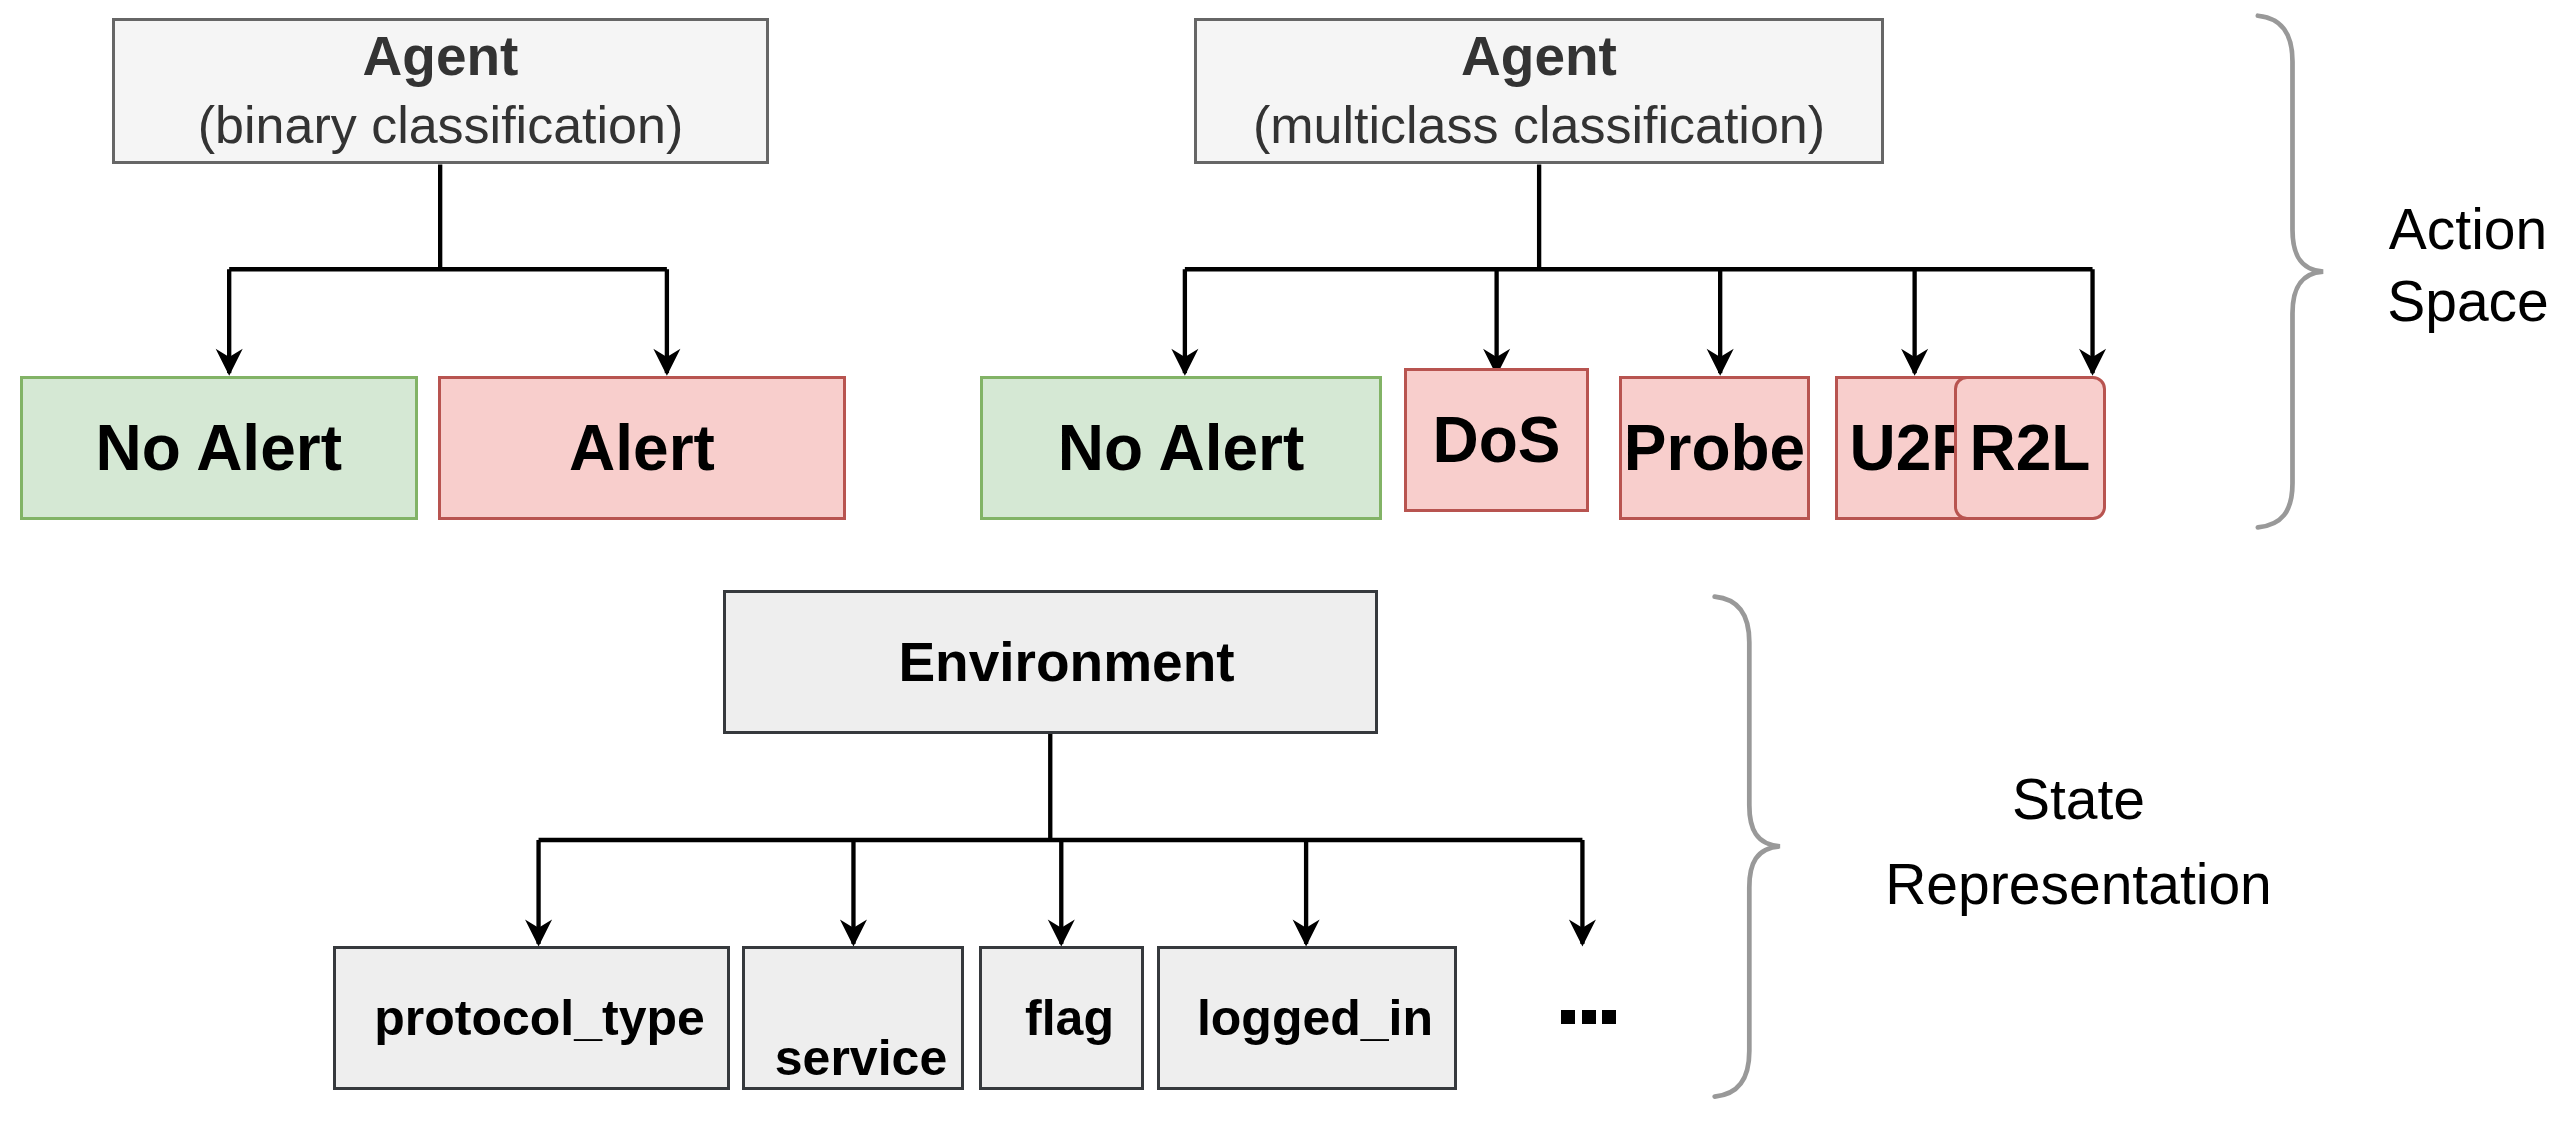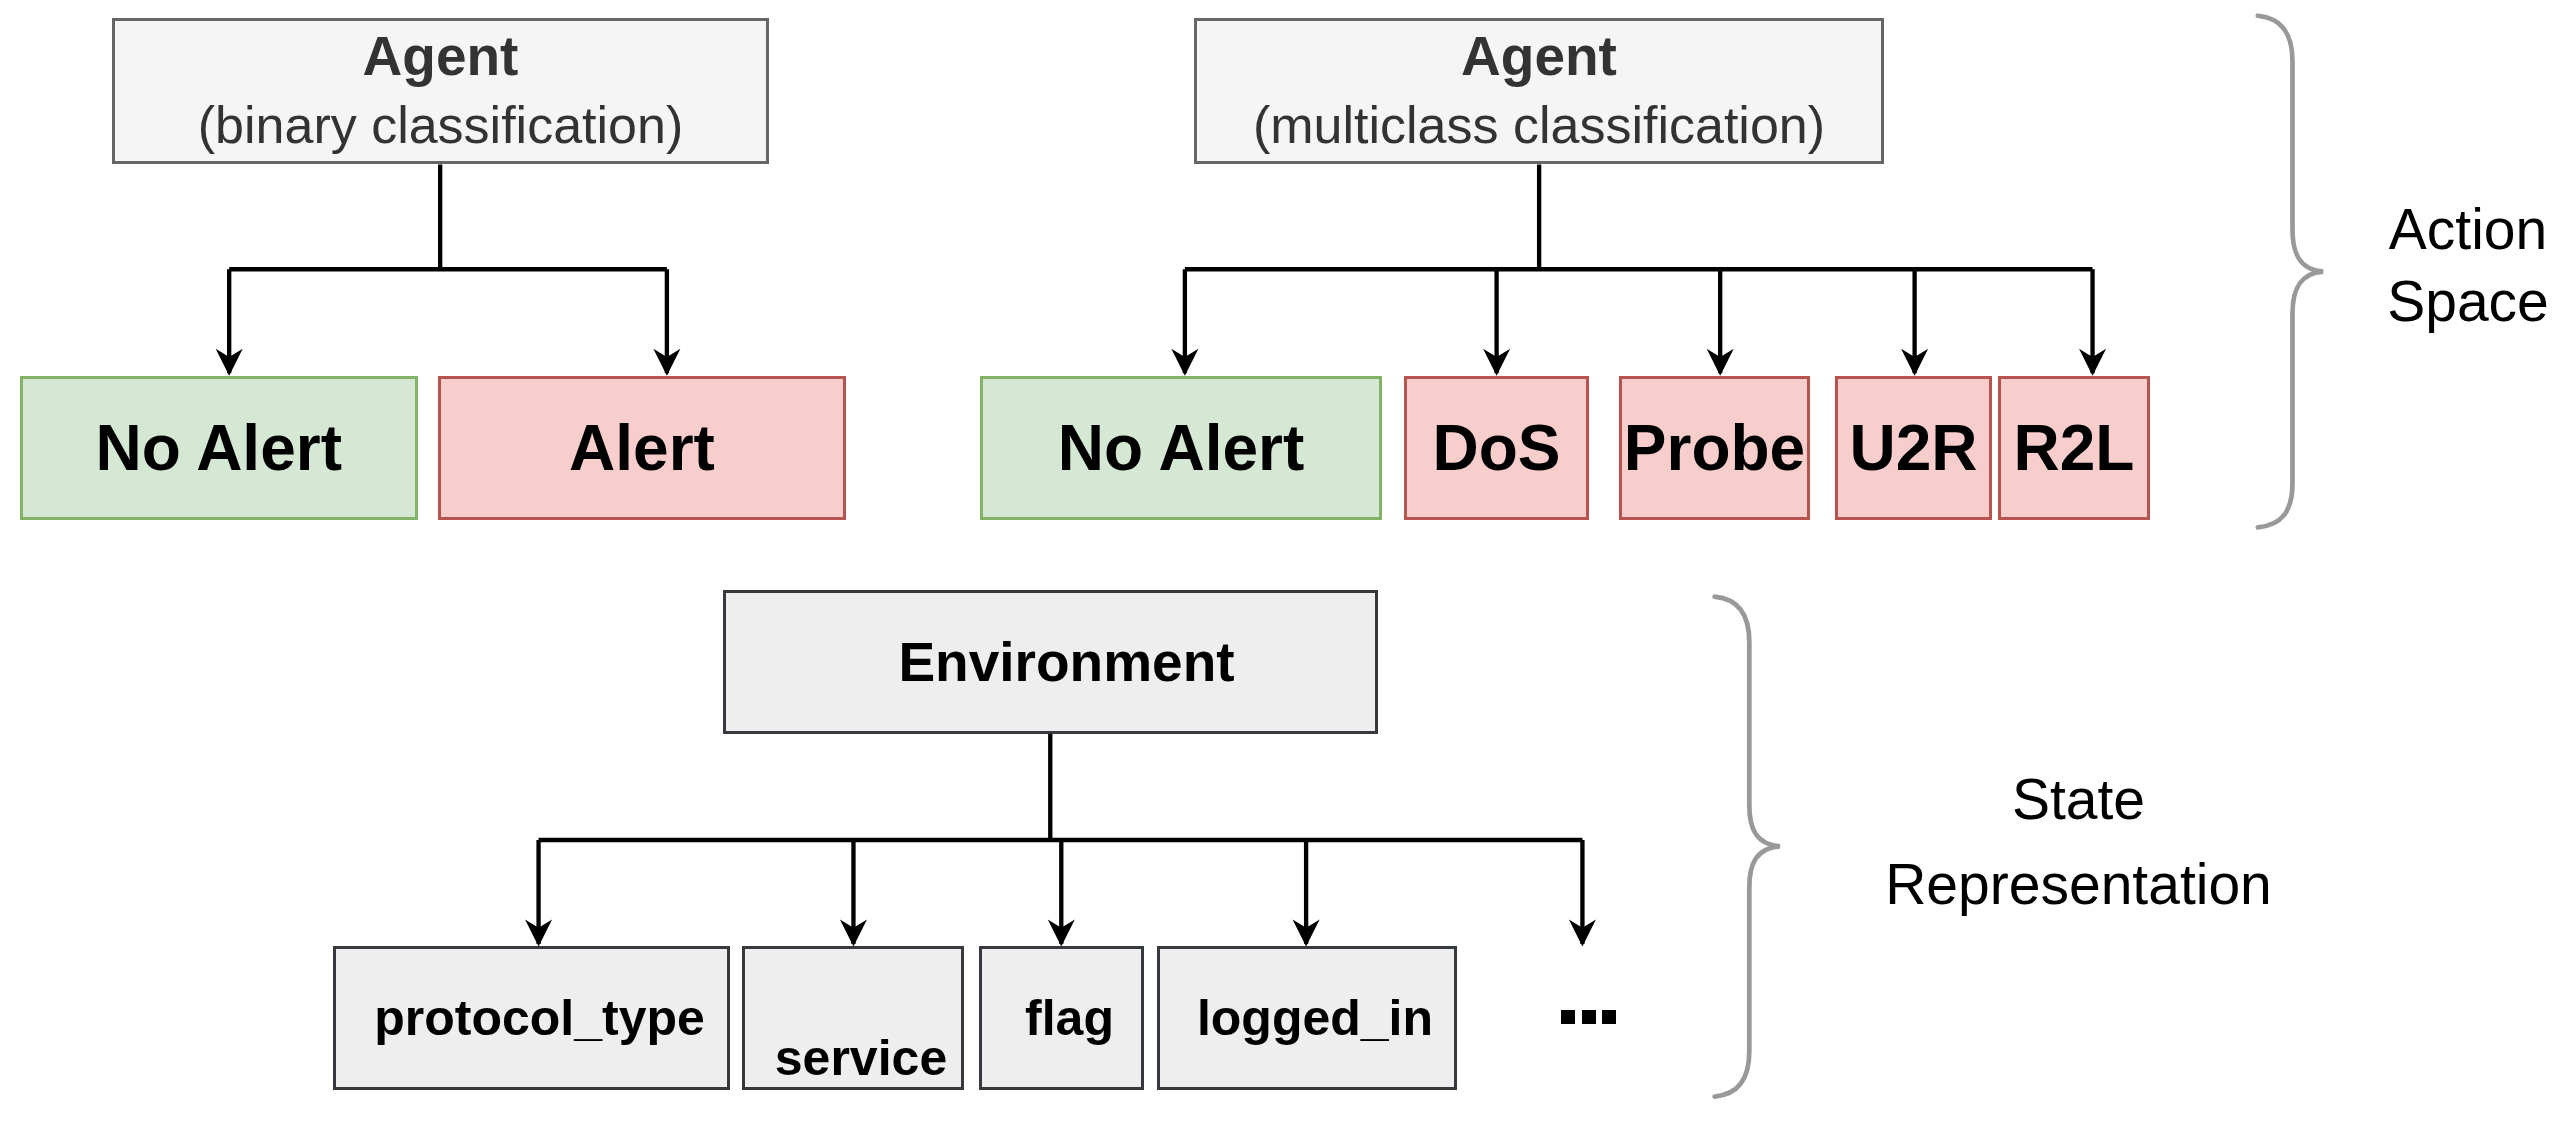--- a/index.html
+++ b/index.html
@@ -105,30 +105,30 @@
   <div class="box safe-box" style="left:19.7px; top:376px; width:398px; height:144px;">
     <span class="action-label">No Alert</span>
   </div>
   <div class="box attack-box" style="left:438px; top:376px; width:408px; height:144px;">
     <span class="action-label">Alert</span>
   </div>
 
   <div class="box safe-box" style="left:980px; top:376px; width:402px; height:144px;">
     <span class="action-label">No Alert</span>
   </div>
-  <div class="box attack-box" style="left:1404px; top:376px; width:185px; height:144px;text-align:center;">
+  <div class="box attack-box" style="left:1404px; top:368px; width:185px; height:144px;text-align:center;">
     <span class="action-label">DoS</span>
   </div>
   <div class="box attack-box" style="left:1619px; top:376px; width:191px; height:144px;">
     <span class="action-label">Probe</span>
   </div>
   <div class="box attack-box" style="left:1835px; top:376px; width:157px; height:144px;">
     <span class="action-label">U2R</span>
   </div>
-  <div class="box attack-box" style="left:1998px; top:376px; width:152px; height:144px;">
+  <div class="box attack-box" style="left:1954px; top:376px; width:152px; height:144px;border-radius:13px;">
     <span class="action-label">R2L</span>
   </div>
 
   <div class="box env-box" style="left:723px; top:590px; width:655px; height:144px;">
     <span class="env-label">Environment</span>
   </div>
 
   <div class="box feature-box" style="left:333px; top:946px; width:397px; height:144px;">
     <span class="feature-label">protocol_type</span>
   </div>

